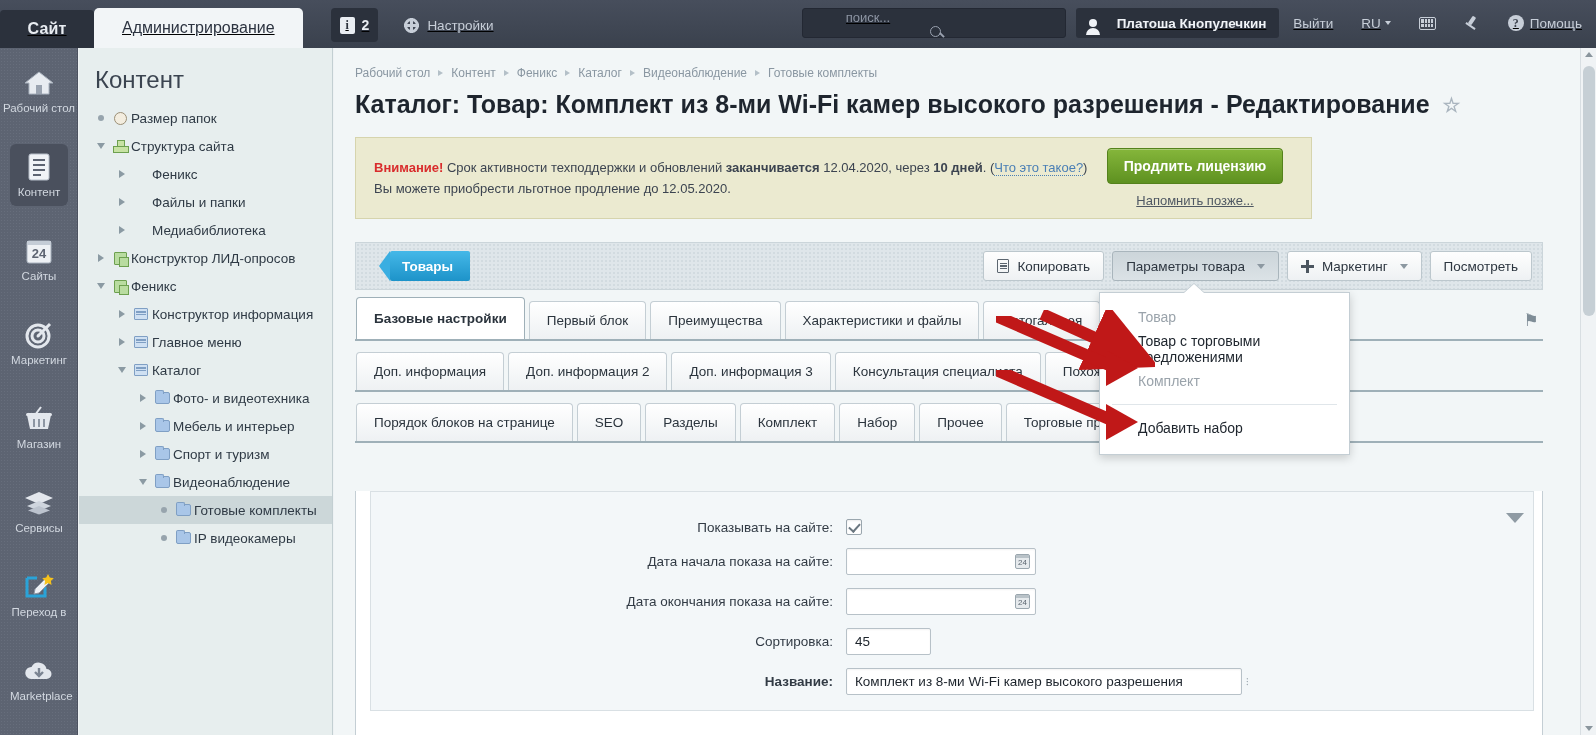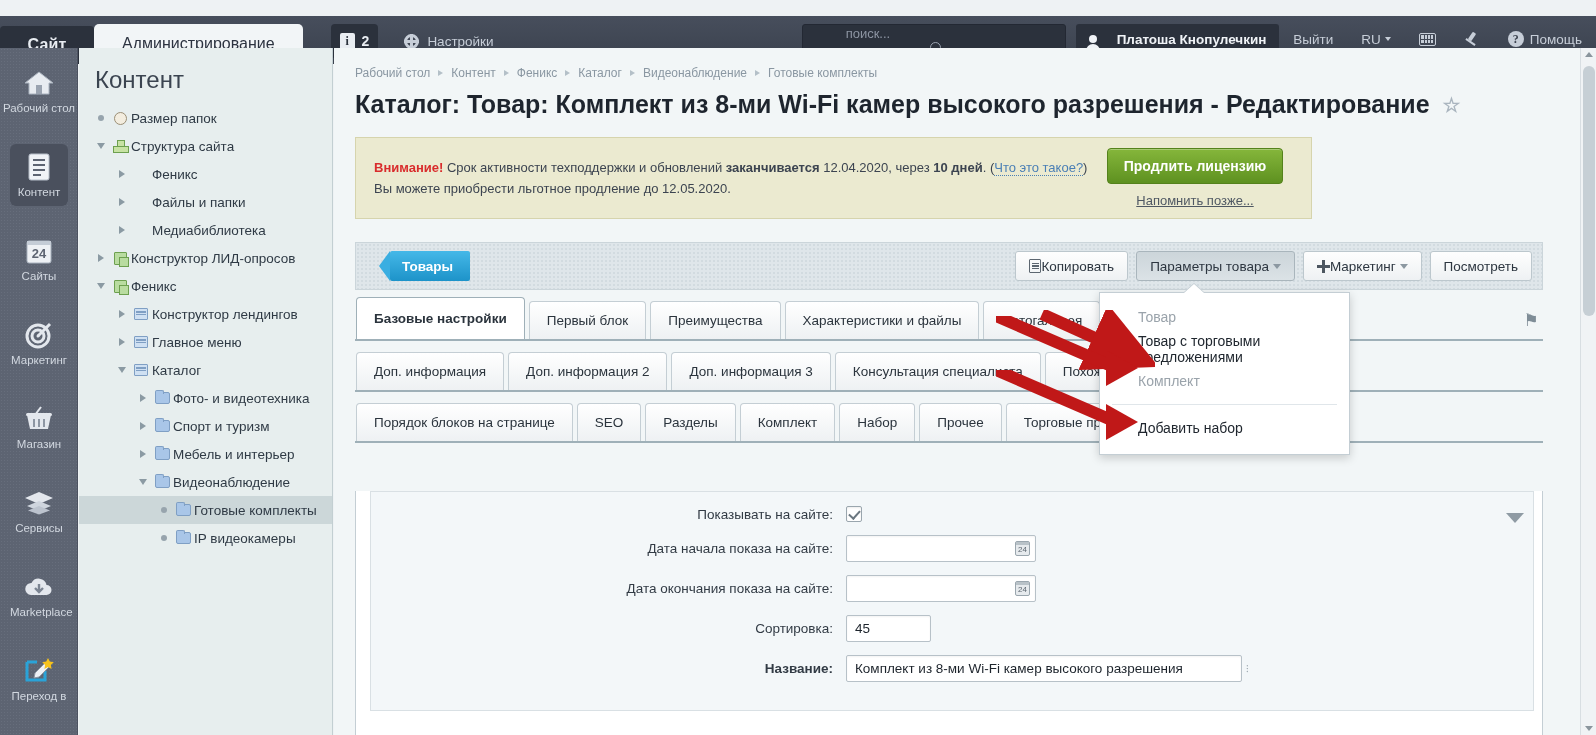--- a/index.html
+++ b/index.html
@@ -7,24 +7,24 @@
   html, body {
     margin: 0; padding: 0;
     width: 1596px; height: 735px;
     overflow: hidden;
     font-family: "Liberation Sans", sans-serif;
     background: #eef2f4;
   }
 
   
   .topbar {
-    position: absolute; top: 16px; left: 0; width: 1596px; height: 48px;
+    position: absolute; top: 0; left: 0; width: 1596px; height: 48px;
     background: #3f4653;
     background-image: linear-gradient(180deg, #474e5c 0%, #3a414d 100%);
-    display: flex; align-items: flex-end;
+    display: flex; align-items: flex-end; text-decoration: underline;
   }
   .topbar-inner { display: flex; align-items: stretch; height: 48px; width: 100%; }
 
   .tab-site {
     width: 94px; height: 38px; margin-top: 10px;
     background: #2b313c; color: #e9edf2;
     border-radius: 4px 4px 0 0;
     display: flex; align-items: center; justify-content: center;
     font-size: 16px; font-weight: bold;
     letter-spacing: .2px;
@@ -267,21 +267,21 @@
   .chip::before {
     content: ""; position: absolute; left: -11px; top: 0;
     border-top: 15px solid transparent; border-bottom: 15px solid transparent;
     border-right: 11px solid #3aaee1;
   }
   .tb-spacer { flex: 1; }
   .btn {
     height: 30px; margin-left: 8px; padding: 0 13px;
     background: #f6f8f9; background-image: linear-gradient(180deg, #fefefe 0%, #eef1f3 100%);
     border: 1px solid #bcc7cd; border-radius: 3px;
-    display: flex; align-items: center; gap: 0;
+    display: flex; align-items: center; gap: 8px;
     font-size: 13.5px; color: #2d3640; white-space: nowrap;
   }
   .btn.pressed {
     background-image: linear-gradient(180deg, #ccd5da 0%, #dbe2e6 100%);
     border-color: #a9b5bc;
   }
   .caret { width: 0; height: 0; border-left: 4px solid transparent; border-right: 4px solid transparent; border-top: 5px solid #8c98a1; margin-left: 4px; }
   .copy-ico {
     width: 12px; height: 14px; border: 1.5px solid #5c6670; border-radius: 1px;
     display: flex; flex-direction: column; gap: 1.5px; padding: 2.5px 1.5px;
@@ -324,21 +324,21 @@
     position: relative;
   }
   .panel-collapse {
     position: absolute; right: 18px; top: 22px;
     width: 0; height: 0;
     border-left: 9px solid transparent; border-right: 9px solid transparent;
     border-top: 10px solid #8f9ba4;
   }
   .form-box {
     margin: 48px 8px 0 14px; border: 1px solid #d9e0e4; background: #f3f7f9;
-    height: 220px; padding-top: 14px;
+    height: 220px; padding-top: 27px;
   }
   .frow { display: flex; align-items: center; margin-bottom: 13px; }
   .flabel {
     width: 475px; text-align: right; padding-right: 13px;
     font-size: 13.5px; color: #323b45;
   }
   .flabel.bold { font-weight: bold; }
   .cbox {
     width: 16px; height: 16px; background: #fff;
     border: 1px solid #9aa6ae; border-radius: 2px;
@@ -544,40 +544,40 @@
             <path d="M15 10 L27 15 L15 20 L3 15 Z" fill="#cfd5de"></path>
             <path d="M15 15 L26 19.5 L15 23.5 L4 19.5 Z" fill="#bcc3ce"></path>
           </svg>
       </div>
       <span class="rail-label">Сервисы</span>
     </div>
   </div>
   <div class="rail-item">
     <div class="rail-box">
       <div class="rail-ico">
-        <svg width="32" height="24" viewBox="0 0 32 24">
-            <path d="M8 20 a6 6 0 0 1 0.5 -12 a8 8 0 0 1 15 2 a5 5 0 0 1 0 10 Z" fill="#e3e7ed"></path>
-            <path d="M16 9 v7 M12 13 l4 4 l4 -4" stroke="#7b8492" stroke-width="2.4" fill="none"></path>
-          </svg>
-      </div>
-      <span class="rail-label">Marketplace</span>
-    </div>
-  </div>
-  <div class="rail-item">
-    <div class="rail-box">
-      <div class="rail-ico">
         <svg width="30" height="28" viewBox="0 0 30 28">
             <path d="M3 5 h10 M3 5 v18 h18 v-9" stroke="#2aa3d8" stroke-width="3" fill="none"></path>
             <path d="M21 6 L11 16 l-1 5 l5 -1 L25 10 Z" fill="#eef1f5" stroke="#8d96a3"></path>
             <path d="M24 1 l1.8 3.6 l4 .6 l-2.9 2.8 .7 4 -3.6 -1.9 -3.6 1.9 .7 -4 -2.9 -2.8 4 -.6 Z" fill="#f6c21c"></path>
           </svg>
       </div>
       <span class="rail-label">Переход в</span>
     </div>
   </div>
+  <div class="rail-item">
+    <div class="rail-box">
+      <div class="rail-ico">
+        <svg width="32" height="24" viewBox="0 0 32 24">
+            <path d="M8 20 a6 6 0 0 1 0.5 -12 a8 8 0 0 1 15 2 a5 5 0 0 1 0 10 Z" fill="#e3e7ed"></path>
+            <path d="M16 9 v7 M12 13 l4 4 l4 -4" stroke="#7b8492" stroke-width="2.4" fill="none"></path>
+          </svg>
+      </div>
+      <span class="rail-label">Marketplace</span>
+    </div>
+  </div>
 </div>
 
 <div class="tree-panel">
   <div class="tree-title">Контент</div>
   <div id="tree-list">
       <div class="tree-row" style="padding-left: 14px;">
         <span class="tw">
           <span class="dot"></span>
         </span>
         <span class="ti">
@@ -636,21 +636,21 @@
       <div class="tree-row" style="padding-left: 35px;">
         <span class="tw">
           <span class="arrow-r"></span>
         </span>
         <span class="ti">
           <span class="i-page">
             <i></i>
             <i></i>
           </span>
         </span>
-        <span>Конструктор лендингов</span>
+        <span>Конструктор информация</span>
       </div>
       <div class="tree-row" style="padding-left: 35px;">
         <span class="tw">
           <span class="arrow-r"></span>
         </span>
         <span class="ti">
           <span class="i-page">
             <i></i>
             <i></i>
           </span>
@@ -678,30 +678,30 @@
         </span>
         <span>Фото- и видеотехника</span>
       </div>
       <div class="tree-row" style="padding-left: 56px;">
         <span class="tw">
           <span class="arrow-r"></span>
         </span>
         <span class="ti">
           <span class="i-folder"></span>
         </span>
+        <span>Мебель и интерьер</span>
+      </div>
+      <div class="tree-row" style="padding-left: 56px;">
+        <span class="tw">
+          <span class="arrow-r"></span>
+        </span>
+        <span class="ti">
+          <span class="i-folder"></span>
+        </span>
         <span>Спорт и туризм</span>
-      </div>
-      <div class="tree-row" style="padding-left: 56px;">
-        <span class="tw">
-          <span class="arrow-r"></span>
-        </span>
-        <span class="ti">
-          <span class="i-folder"></span>
-        </span>
-        <span>Мебель и интерьер</span>
       </div>
       <div class="tree-row" style="padding-left: 56px;">
         <span class="tw">
           <span class="arrow-d"></span>
         </span>
         <span class="ti">
           <span class="i-folder"></span>
         </span>
         <span>Видеонаблюдение</span>
       </div>

